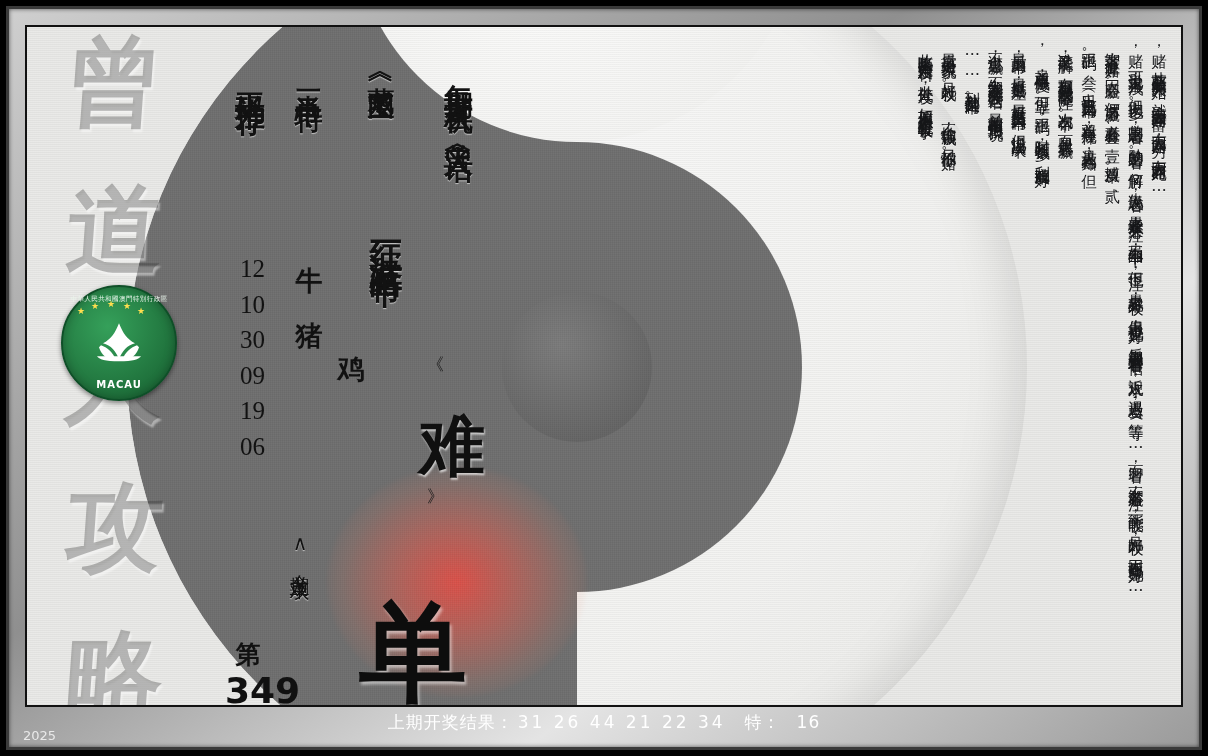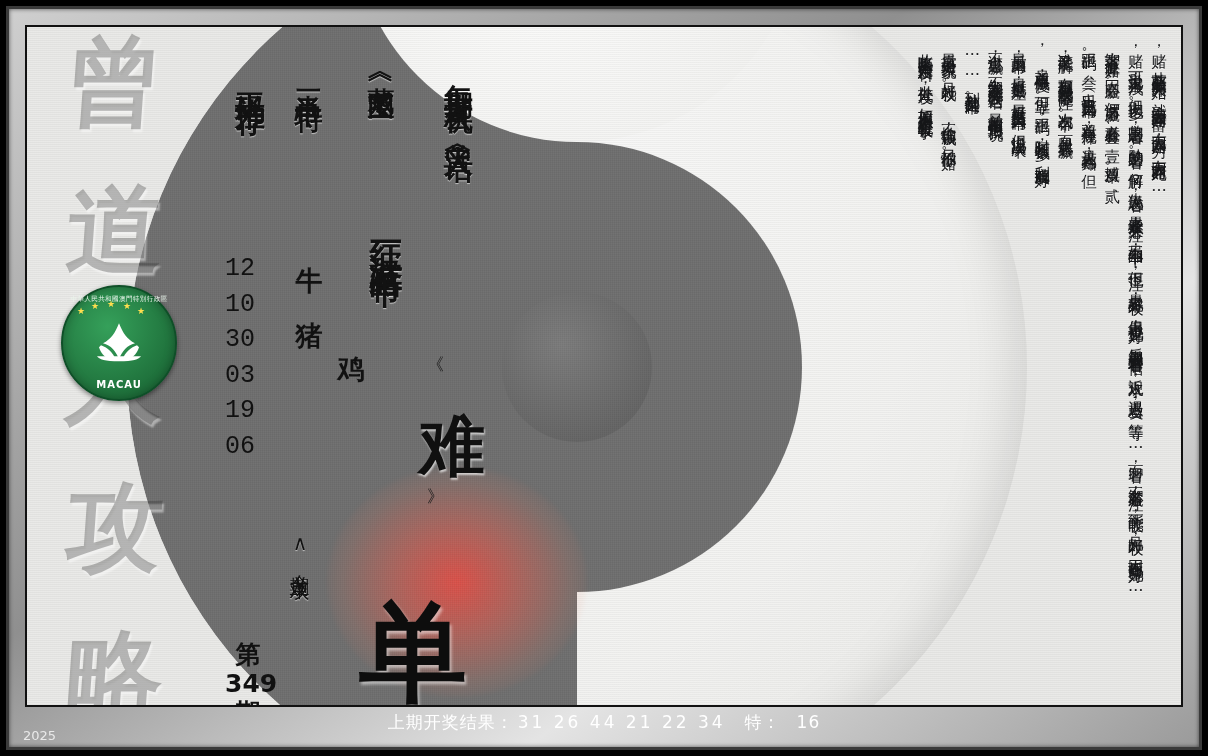--- a/index.html
+++ b/index.html
@@ -117,22 +117,22 @@
   .mid{
     position:absolute;left:168px;top:14px;width:520px;height:690px;
   }
   .mid .c{
     position:absolute;writing-mode:vertical-rl;text-orientation:upright;
     font-family:"DejaVu Serif",serif;color:#121212;
     text-shadow:0 1px 1px rgba(255,255,255,.6);
   }
   .c-tuijian{left:34px;top:28px;font-size:30px;letter-spacing:4px;font-weight:bold;}
   .nums{
-    position:absolute;left:30px;top:210px;width:40px;text-align:left;
-    font-family:Liberation Mono, monospace;font-size:25px;color:#111;line-height:1.42;
+    position:absolute;left:30px;top:210px;width:40px;text-align:right;
+    font-family:Liberation Serif, serif;font-size:25px;color:#111;line-height:1.42;
   }
   .c-sanxiao{left:94px;top:26px;font-size:28px;letter-spacing:5px;font-weight:bold;}
   .zodiac{
     position:absolute;left:88px;top:212px;width:52px;text-align:center;
     font-size:27px;color:#111;line-height:2.05;font-weight:bold;
   }
   .zodiac2{
     position:absolute;left:130px;top:300px;width:52px;text-align:center;
     font-size:27px;color:#111;line-height:2.05;font-weight:bold;
   }
@@ -155,21 +155,21 @@
   .dan{
     position:absolute;left:164px;top:540px;font-size:108px;font-weight:bold;color:#0d0d0d;
     font-family:"DejaVu Serif",serif;
     text-shadow:2px 3px 3px rgba(255,255,255,.5);
     letter-spacing:0;
   }
   .issue{
     position:absolute;left:30px;top:600px;width:46px;text-align:center;
     font-size:25px;line-height:1.15;color:#111;font-weight:bold;
   }
-  .issue .num{font-family:"DejaVu Sans",sans-serif;font-size:25px;display:block;}
+  .issue .num{font-family:"DejaVu Sans",sans-serif;font-size:36px;display:block;}
 
   
   .bottom{
     position:absolute;left:0;right:0;bottom:8px;height:34px;
     display:flex;align-items:center;justify-content:center;
     color:#fff;font-size:17px;font-family:"DejaVu Sans",sans-serif;letter-spacing:1px;
   }
   .year{
     position:absolute;left:14px;bottom:4px;color:#e9e9e9;font-size:13px;
     font-family:"DejaVu Sans",sans-serif;
@@ -221,21 +221,21 @@
           <div class="emblem-bottom">MACAU</div>
         </div>
       </div>
 
       <div class="mid">
         <div class="c c-tuijian">平码推荐：</div>
         <div class="nums">
           <div>12</div>
           <div>10</div>
           <div>30</div>
-          <div>03</div>
+          <div>09</div>
           <div>19</div>
           <div>06</div>
         </div>
 
         <div class="c c-sanxiao">三肖中特：</div>
         <div class="zodiac">
           <div>牛</div>
           <div>猪</div>
         </div>
         <div class="zodiac2">

